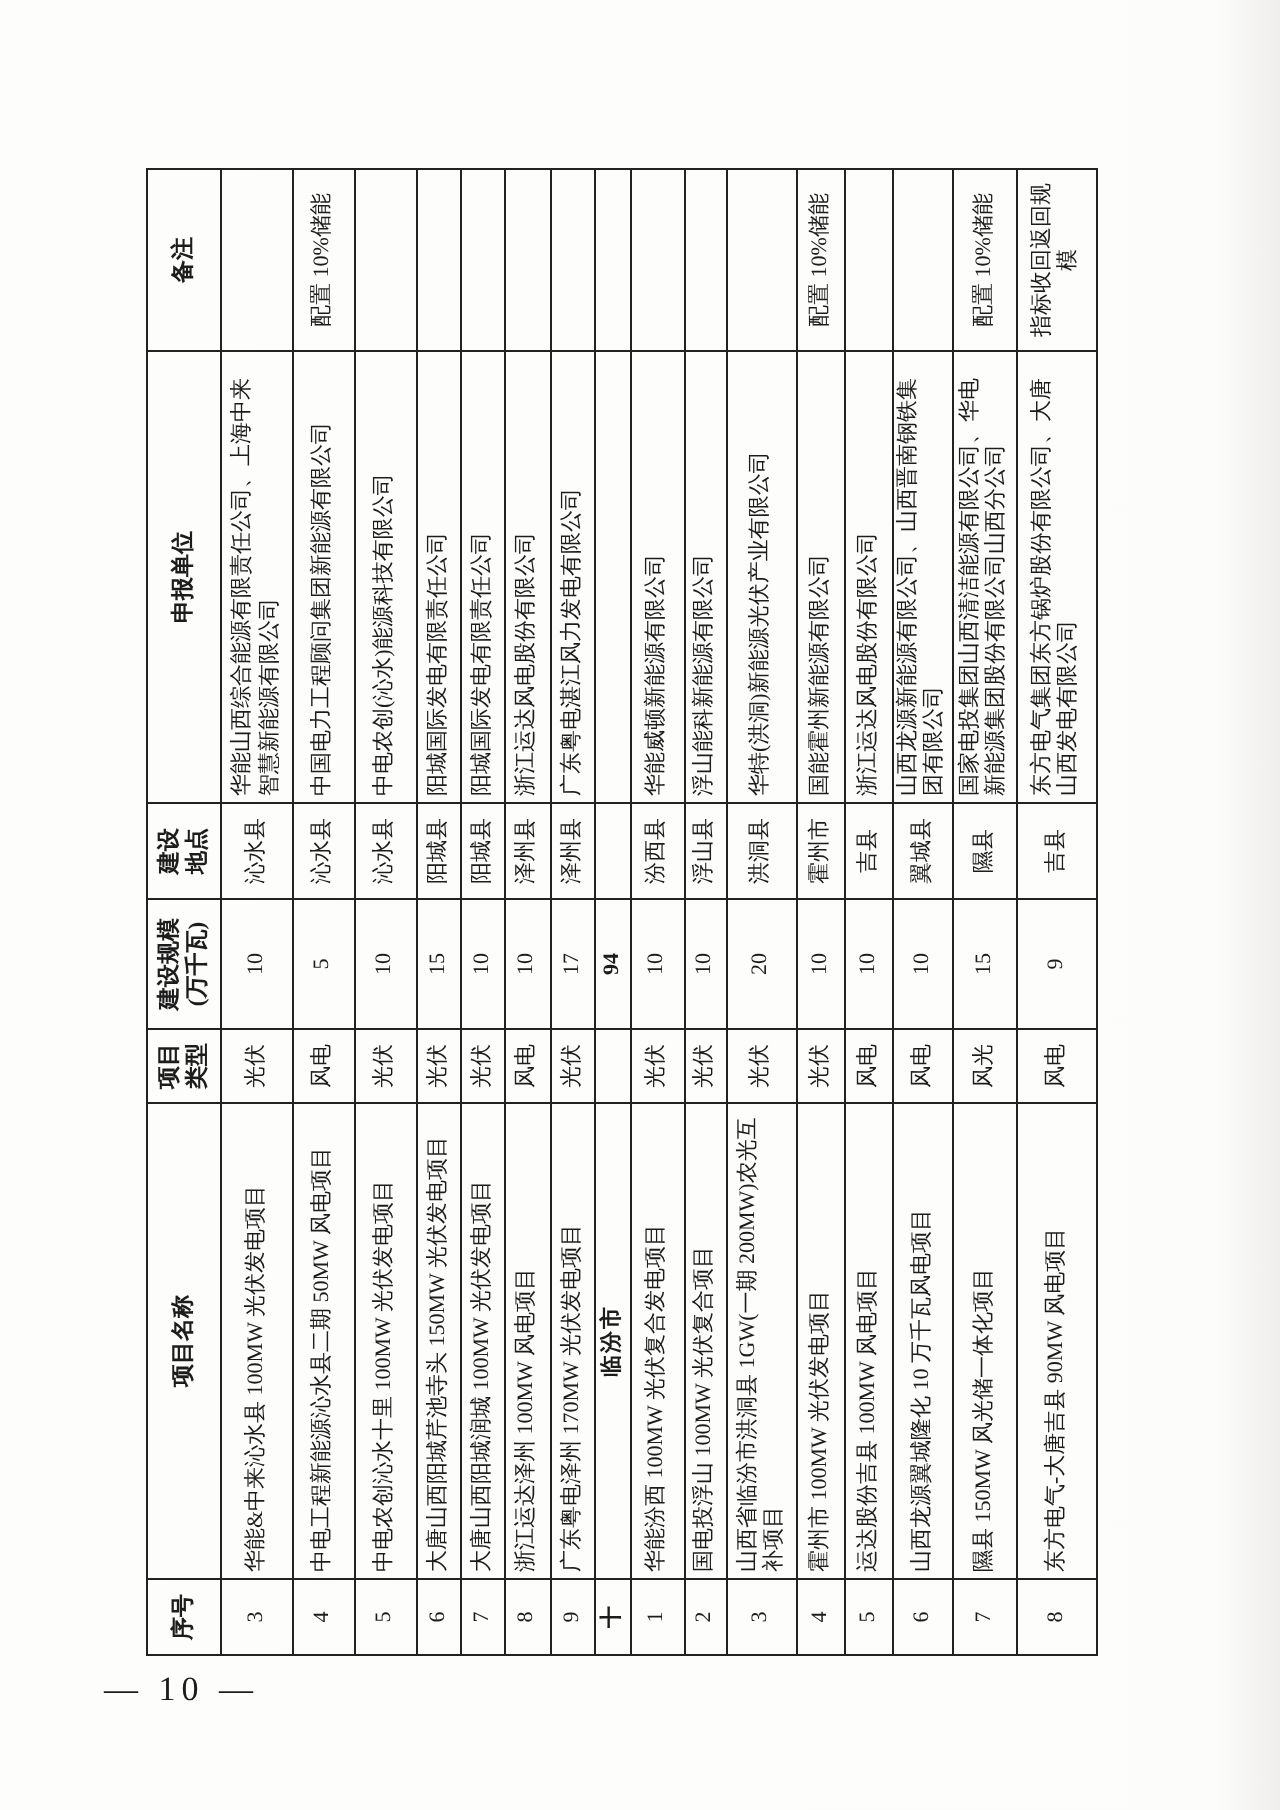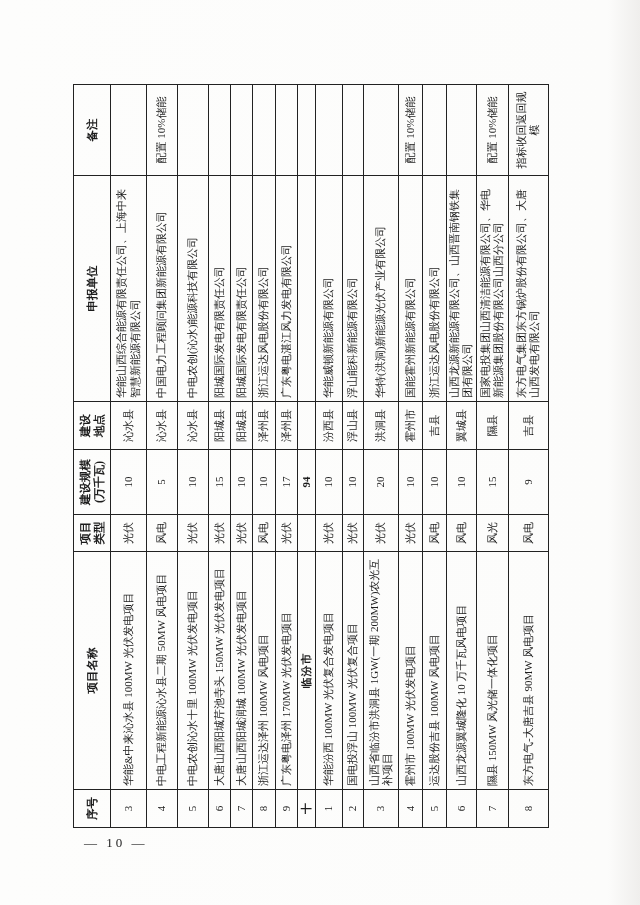--- a/index.html
+++ b/index.html
@@ -60,22 +60,22 @@
   tbody tr:nth-child(8){height:18px}
   tbody tr:nth-child(9){height:27px}
   tbody tr:nth-child(10){height:21px}
   tbody tr:nth-child(11){height:35px}
   tbody tr:nth-child(12){height:24px}
   tbody tr:nth-child(13){height:24px}
   tbody tr:nth-child(14){height:29px}
   tbody tr:nth-child(15){height:32px}
   tbody tr:nth-child(16){height:40px}
   .page-number {
-    position:absolute; left:84px; top:835px;
-    font-size:13px; letter-spacing:3px;
+    position:absolute; left:52px; top:835px;
+    font-size:17px; letter-spacing:3px;
     color:#1c1c1c;
   }
 </style>
 </head>
 <body>
 
 <div class="page">
 
   <div class="rotor-box">
     <div class="logical">

